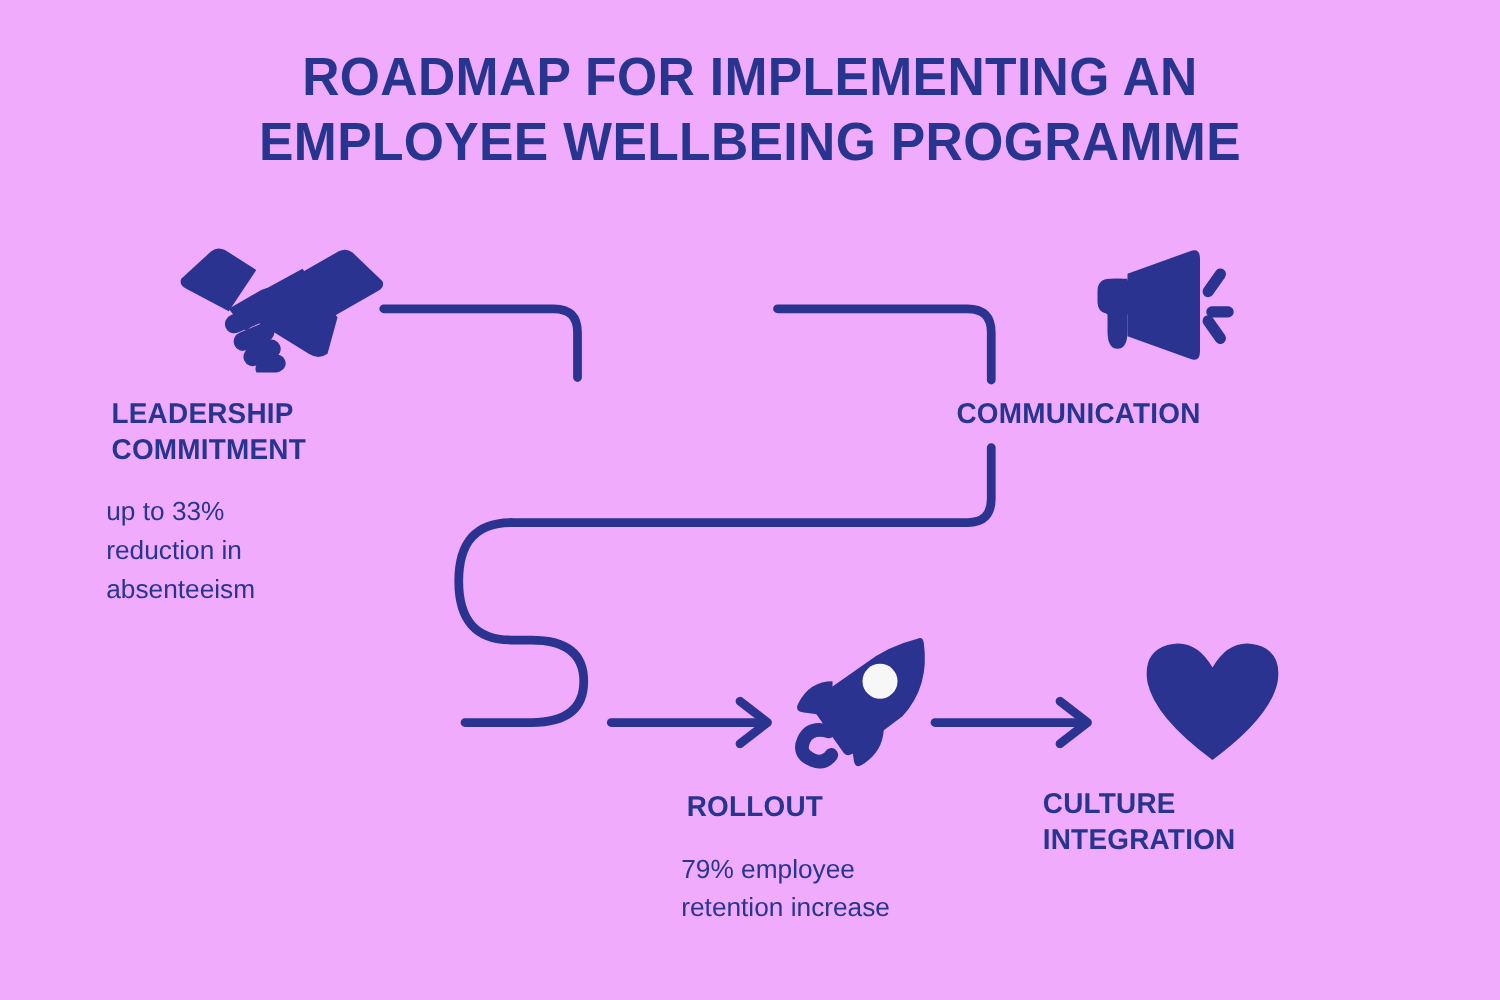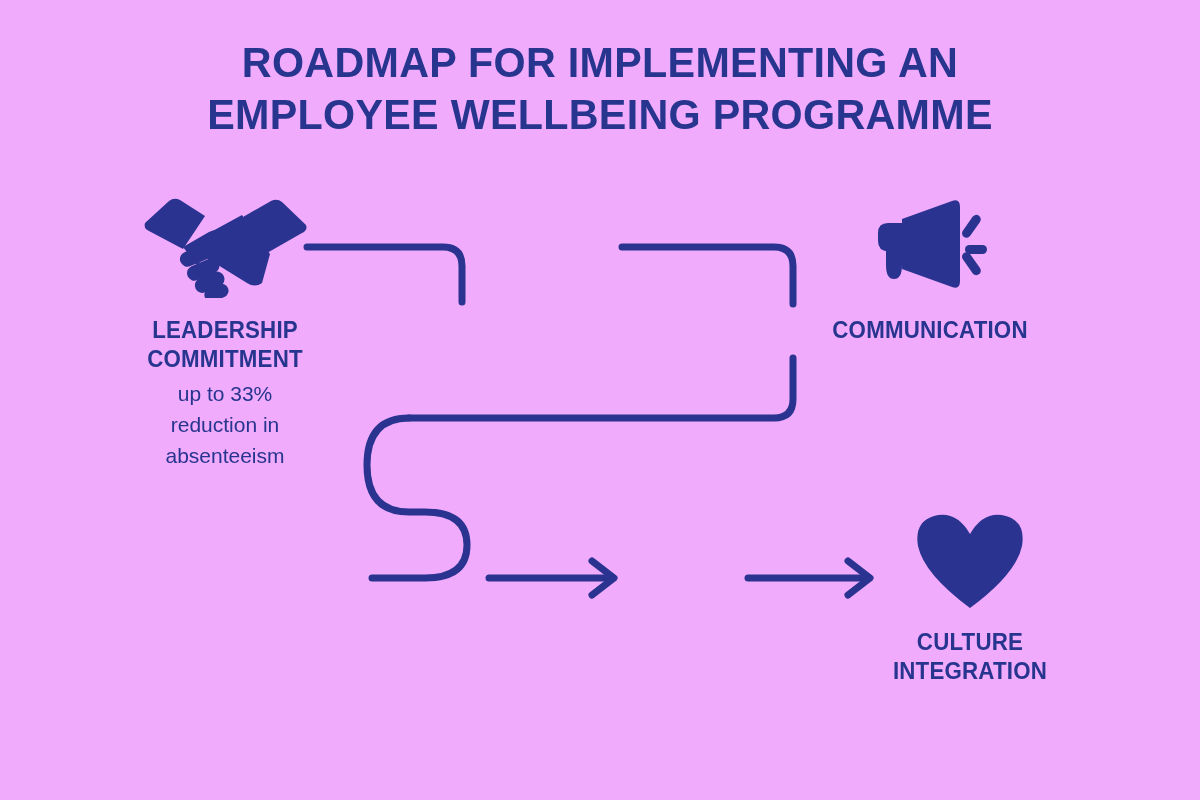--- a/index.html
+++ b/index.html
@@ -34,21 +34,20 @@
     line-height: 52px;
     letter-spacing: 0.3px;
     font-stretch: condensed;
     transform: scaleX(0.96);
   }
   .title-line { display: block; white-space: nowrap; }
 
   
   .node {
     position: absolute;
-    text-align: center;
   }
   .node-icon {
     display: block;
     margin: 0 auto;
   }
   .node-label {
     display: block;
     color: #27358f;
     font-weight: 700;
     font-size: 23px;
@@ -57,21 +56,21 @@
     white-space: pre-line;
     transform: scaleX(0.97);
   }
   .node-stat {
     display: block;
     color: #27358f;
     font-weight: 400;
     font-size: 21px;
     line-height: 31px;
     white-space: pre-line;
-    margin-top: 4px;
+    margin-top: 20px;
   }
 
   
   #node-leadership     { left: 85px;  top: 193px; width: 280px; }
   #node-planning       { left: 405px; top: 193px; width: 270px; }
   #node-communication  { left: 760px; top: 193px; width: 340px; }
   #node-training       { left: 165px; top: 516px; width: 260px; }
   #node-rollout        { left: 545px; top: 505px; width: 290px; }
   #node-culture        { left: 830px; top: 512px; width: 280px; }
 
@@ -164,20 +163,39 @@
 
         <rect x="99" y="20" width="9" height="26" rx="4.5" transform="rotate(35 103 33)"></rect>
         <rect x="104" y="45" width="9" height="22" rx="4.5" transform="rotate(90 108 56)"></rect>
         <rect x="99" y="58" width="9" height="26" rx="4.5" transform="rotate(-35 103 71)"></rect>
       </g>
     </svg>
     <span class="node-label">COMMUNICATION</span>
   </div>
 
 
+  <div class="node" id="node-rollout">
+    <svg class="node-icon" width="120" height="110" viewBox="0 0 120 110">
+      <g fill="#2a3390">
+
+        <path d="M104,6 Q108,4 109,9 Q114,44 92,68 L52,98 Q47,101 44,96 L20,62 Q17,57 22,54 L62,26 Q80,12 104,6 Z"></path>
+
+        <path d="M36,40 Q18,40 9,57 Q5,64 13,65 L36,68 Z"></path>
+
+        <path d="M50,82 L53,103 Q54,111 61,106 Q76,96 77,79 Z"></path>
+
+        <circle cx="74" cy="40" r="14" fill="#f7f7f7"></circle>
+
+        <path d="M33,80 Q18,76 13,87 Q8,98 20,103 Q29,107 35,99" fill="none" stroke="#2a3390" stroke-width="11" stroke-linecap="round"></path>
+      </g>
+    </svg>
+    <span class="node-label">ROLLOUT</span>
+    <span class="node-stat">79% employee
+retention increase</span>
+  </div>
 
   <div class="node" id="node-culture">
     <svg class="node-icon" width="112" height="100" viewBox="0 0 112 100">
       <path fill="#2a3390" d="M56,96 Q10,62 4,34 Q0,10 20,4 Q42,-2 56,22 Q70,-2 92,4 Q112,10 108,34 Q102,62 56,96 Z"></path>
     </svg>
     <span class="node-label">CULTURE
 INTEGRATION</span>
   </div>
 
 </div>

